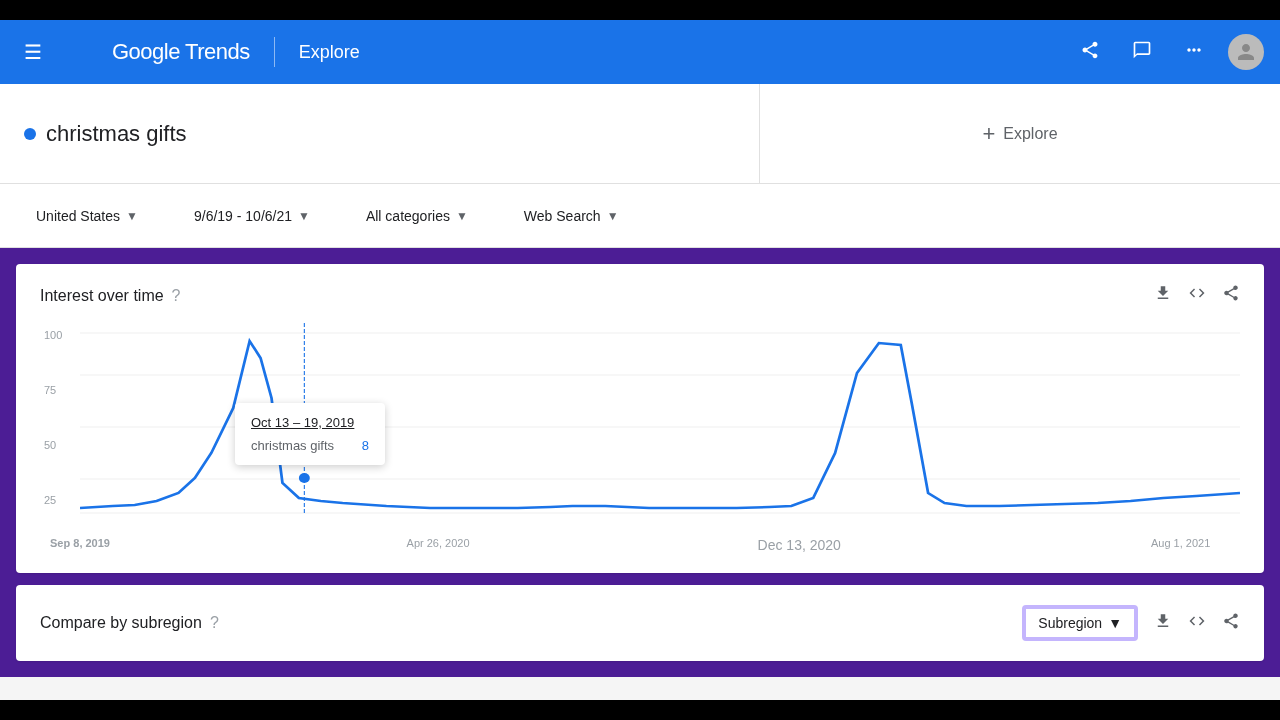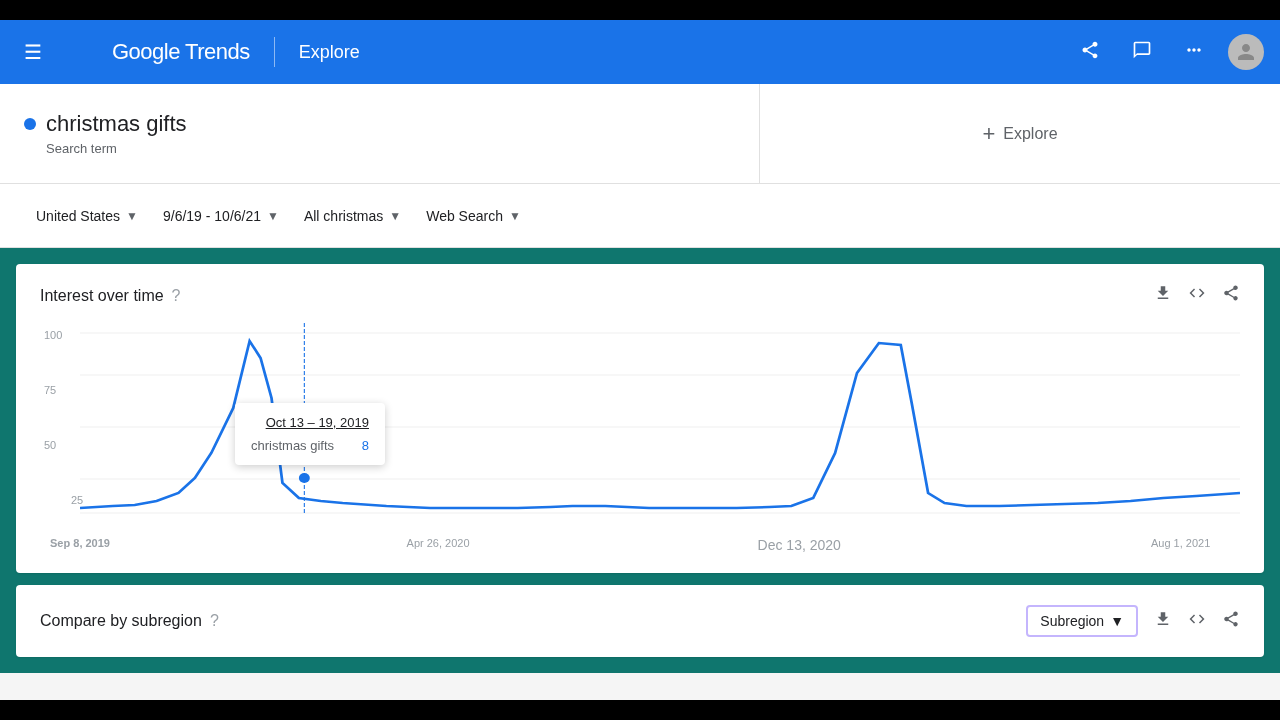--- a/index.html
+++ b/index.html
@@ -61,40 +61,39 @@
     .compare-btn { display: flex; align-items: center; gap: 8px; color: #5f6368; font-size: 16px; }
     .compare-plus { font-size: 22px; color: #5f6368; }
 
     
     .filters-bar {
       background: white;
       display: flex;
       align-items: center;
       padding: 0 24px;
       height: 64px;
-      gap: 1px;
+      gap: 32px;
       border-bottom: 1px solid #e0e0e0;
     }
     .filter-dropdown {
       display: flex;
       align-items: center;
       gap: 6px;
       padding: 8px 12px;
       cursor: pointer;
       border-radius: 4px;
       font-size: 14px;
       color: #202124;
     }
     .filter-chevron { color: #5f6368; font-size: 12px; }
 
     
     .main-content {
-      background: #0f766e;
+      background: #4c1d95;
       padding: 16px;
-      text-align: right;
     }
 
     
     .chart-card {
       background: white;
       border-radius: 4px;
       padding: 20px 24px;
       margin-bottom: 12px;
       box-shadow: 0 1px 2px rgba(0,0,0,0.1);
     }
@@ -152,21 +151,21 @@
     .bottom-card-header {
       display: flex;
       align-items: center;
       justify-content: space-between;
     }
     .subregion-select {
       display: flex;
       align-items: center;
       gap: 6px;
       padding: 6px 12px;
-      border: 2px solid #c4b5fd;
+      border: 4px solid #c4b5fd;
       border-radius: 4px;
       cursor: pointer;
       font-size: 14px;
       color: #202124;
     }
 
     
     .y-axis-label {
       position: absolute;
       left: 0;
@@ -212,41 +211,40 @@
       </svg>
   </div>
 </div>
 
 <div class="search-area">
   <div class="search-term-box">
     <div class="search-term-row">
       <div class="search-dot"></div>
       <span class="search-term-text">christmas gifts</span>
     </div>
-    <div class="search-term-label">Search term</div>
   </div>
   <div class="compare-box">
     <div class="compare-btn">
       <span class="compare-plus">+</span>
       <span>Explore</span>
     </div>
   </div>
 </div>
 
 <div class="filters-bar">
   <div class="filter-dropdown">
     <span>United States</span>
     <span class="filter-chevron">▼</span>
   </div>
   <div class="filter-dropdown">
     <span>9/6/19 - 10/6/21</span>
     <span class="filter-chevron">▼</span>
   </div>
   <div class="filter-dropdown">
-    <span>All christmas</span>
+    <span>All categories</span>
     <span class="filter-chevron">▼</span>
   </div>
   <div class="filter-dropdown">
     <span>Web Search</span>
     <span class="filter-chevron">▼</span>
   </div>
 </div>
 
 <div class="main-content">
 
@@ -273,21 +271,21 @@
             </svg>
         </span>
       </div>
     </div>
 
     <div class="chart-container" style="position:relative; height:230px; padding-left:40px; padding-bottom:30px;">
 
       <div class="y-axis-label" style="top: 5%; left: 4px;">100</div>
       <div class="y-axis-label" style="top: 29%; left: 4px;">75</div>
       <div class="y-axis-label" style="top: 53%; left: 4px;">50</div>
-      <div class="y-axis-label" style="top: 77%; left: 4px; margin-left: 27px;">25</div>
+      <div class="y-axis-label" style="top: 77%; left: 4px;">25</div>
 
       <svg class="chart-svg" viewBox="0 0 1060 200" preserveAspectRatio="none" style="position:absolute; left:40px; top:0; right:0; bottom:30px; width:calc(100% - 40px); height:calc(100% - 30px);">
 
         <line x1="0" y1="10" x2="1060" y2="10" class="grid-line"></line>
         <line x1="0" y1="52" x2="1060" y2="52" class="grid-line"></line>
         <line x1="0" y1="104" x2="1060" y2="104" class="grid-line"></line>
         <line x1="0" y1="156" x2="1060" y2="156" class="grid-line"></line>
         <line x1="0" y1="190" x2="1060" y2="190" class="grid-line"></line>
 
         <polyline fill="none" stroke="#1a73e8" stroke-width="2.5" points="

